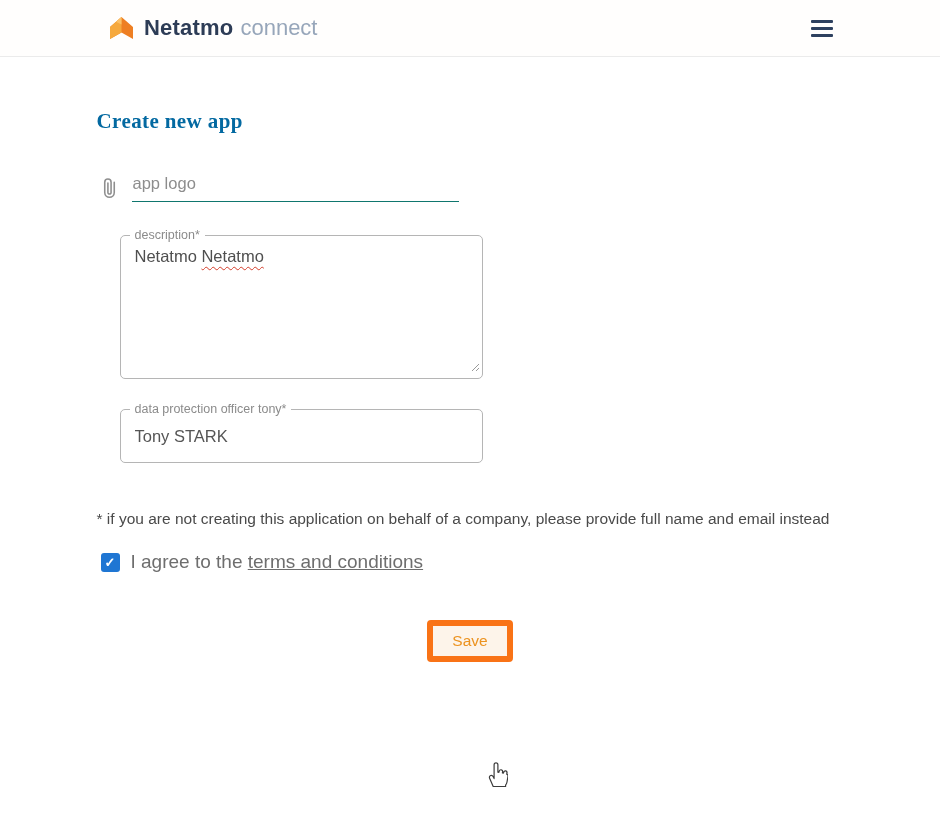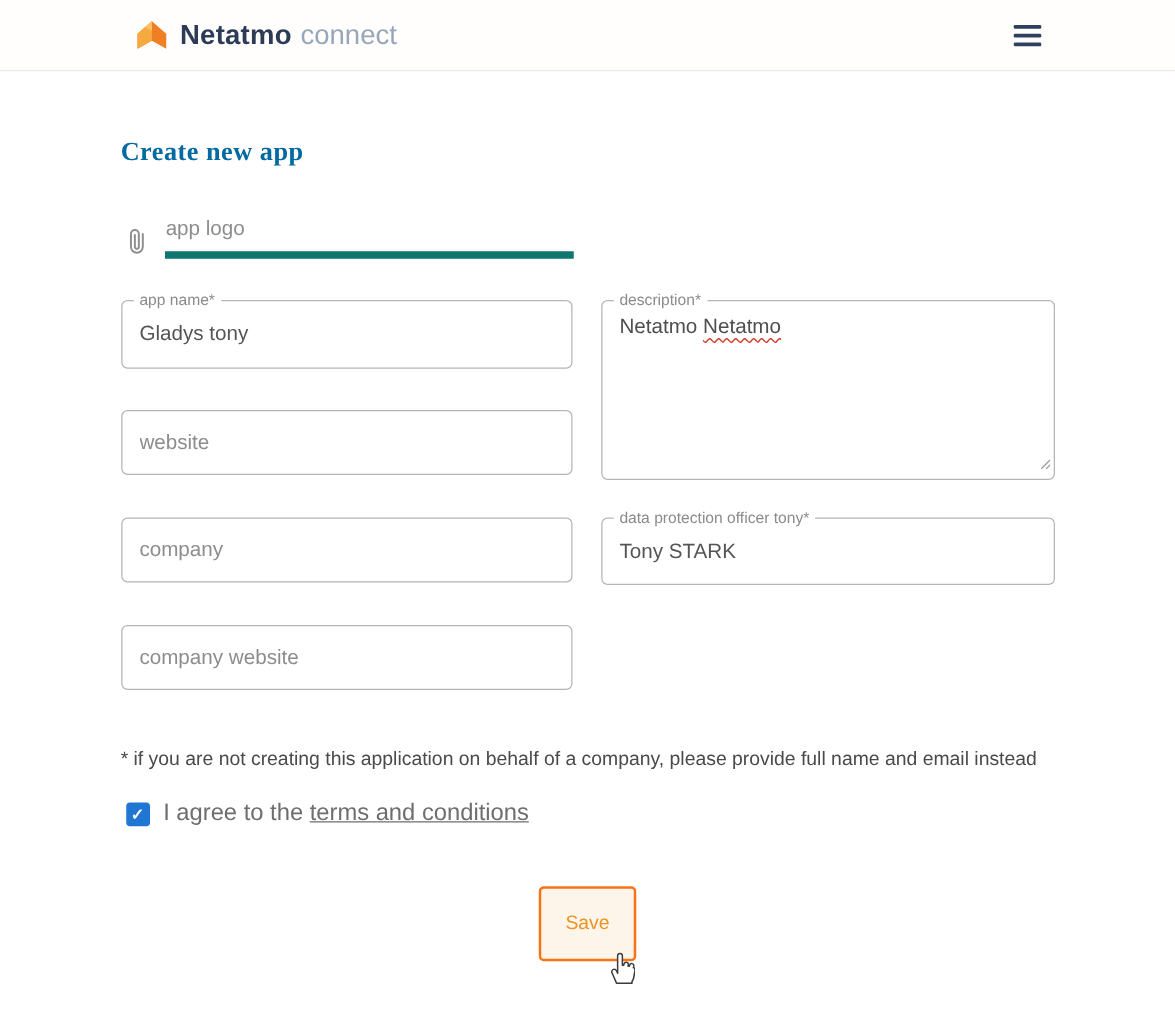--- a/index.html
+++ b/index.html
@@ -41,21 +41,21 @@
     letter-spacing: 0.4px;
     font-family: Liberation Serif, serif;
   }
 
   
   .applogo-row { margin-top: 40px; display: flex; align-items: flex-end; }
   .paperclip { margin: 0 13px 3px 3px; display: flex; }
   .applogo-input {
     width: 327px;
     border: none;
-    border-bottom: 6px solid #0f766e;
+    border-bottom: 1px solid #0f766e;
     outline: none;
     background: transparent;
     font-family: inherit;
     font-size: 16.5px;
     color: #555;
     padding: 0 0 8px 1px;
   }
   .applogo-input::placeholder { color: #8d8d8d; opacity: 1; }
 
   
@@ -128,26 +128,26 @@
     font-size: 13px; font-weight: bold;
     cursor: pointer;
     line-height: 1;
   }
   .agree-text { margin-left: 11px; font-size: 19px; color: #6e6e6e; }
   .terms-link { color: #6e6e6e; text-decoration: underline; cursor: pointer; }
 
   .save-row { margin-top: 47px; text-align: center; }
   .save-btn {
     background: #fdf4ea;
-    border: 2px solid #f97316;
+    border: 6px solid #f97316;
     border-radius: 4px;
     color: #ec9320;
     font-family: inherit;
     font-size: 15.5px;
-    padding: 19px 19px;
+    padding: 6px 19px;
     cursor: pointer;
   }
 
   .cursor { position: absolute; left: 486px; top: 760px; pointer-events: none; z-index: 10; }
 </style>
 </head>
 <body>
 
 <div class="header">
   <div class="brand">
@@ -176,40 +176,20 @@
       <svg width="19" height="22" viewBox="0 0 24 24" fill="none" stroke="#8f8f8f" stroke-width="2" stroke-linecap="round" stroke-linejoin="round">
         <g transform="rotate(-45 12 12)">
           <path d="M21.44 11.05l-9.19 9.19a6 6 0 0 1-8.49-8.49l9.19-9.19a4 4 0 0 1 5.66 5.66l-9.2 9.19a2 2 0 0 1-2.83-2.83l8.49-8.48"></path>
         </g>
       </svg>
     </span>
     <input class="applogo-input" type="text" placeholder="app logo" style="">
   </div>
 
   <div class="form-grid">
-    <div class="col-left">
-
-      <div class="field h55">
-        <span class="field-label">app name*</span>
-        <input type="text" value="Gladys tony" style="">
-      </div>
-
-      <div class="field h52 mt33">
-        <input type="text" placeholder="website" style="">
-      </div>
-
-      <div class="field h52 mt34">
-        <input type="text" placeholder="company" style="">
-      </div>
-
-      <div class="field h52 mt34">
-        <input type="text" placeholder="company website" style="">
-      </div>
-
-    </div>
     <div class="col-right">
 
       <div class="field textarea-field">
         <span class="field-label">description*</span>
         <div class="textarea-content"><span>Netatmo </span><span class="misspelled">Netatmo</span></div>
         <span class="resize-handle">
           <svg width="10" height="10" viewBox="0 0 10 10">
             <line x1="2" y1="9" x2="9" y2="2" stroke="#9a9a9a" stroke-width="1"></line>
             <line x1="6" y1="9" x2="9" y2="6" stroke="#9a9a9a" stroke-width="1"></line>
           </svg>

